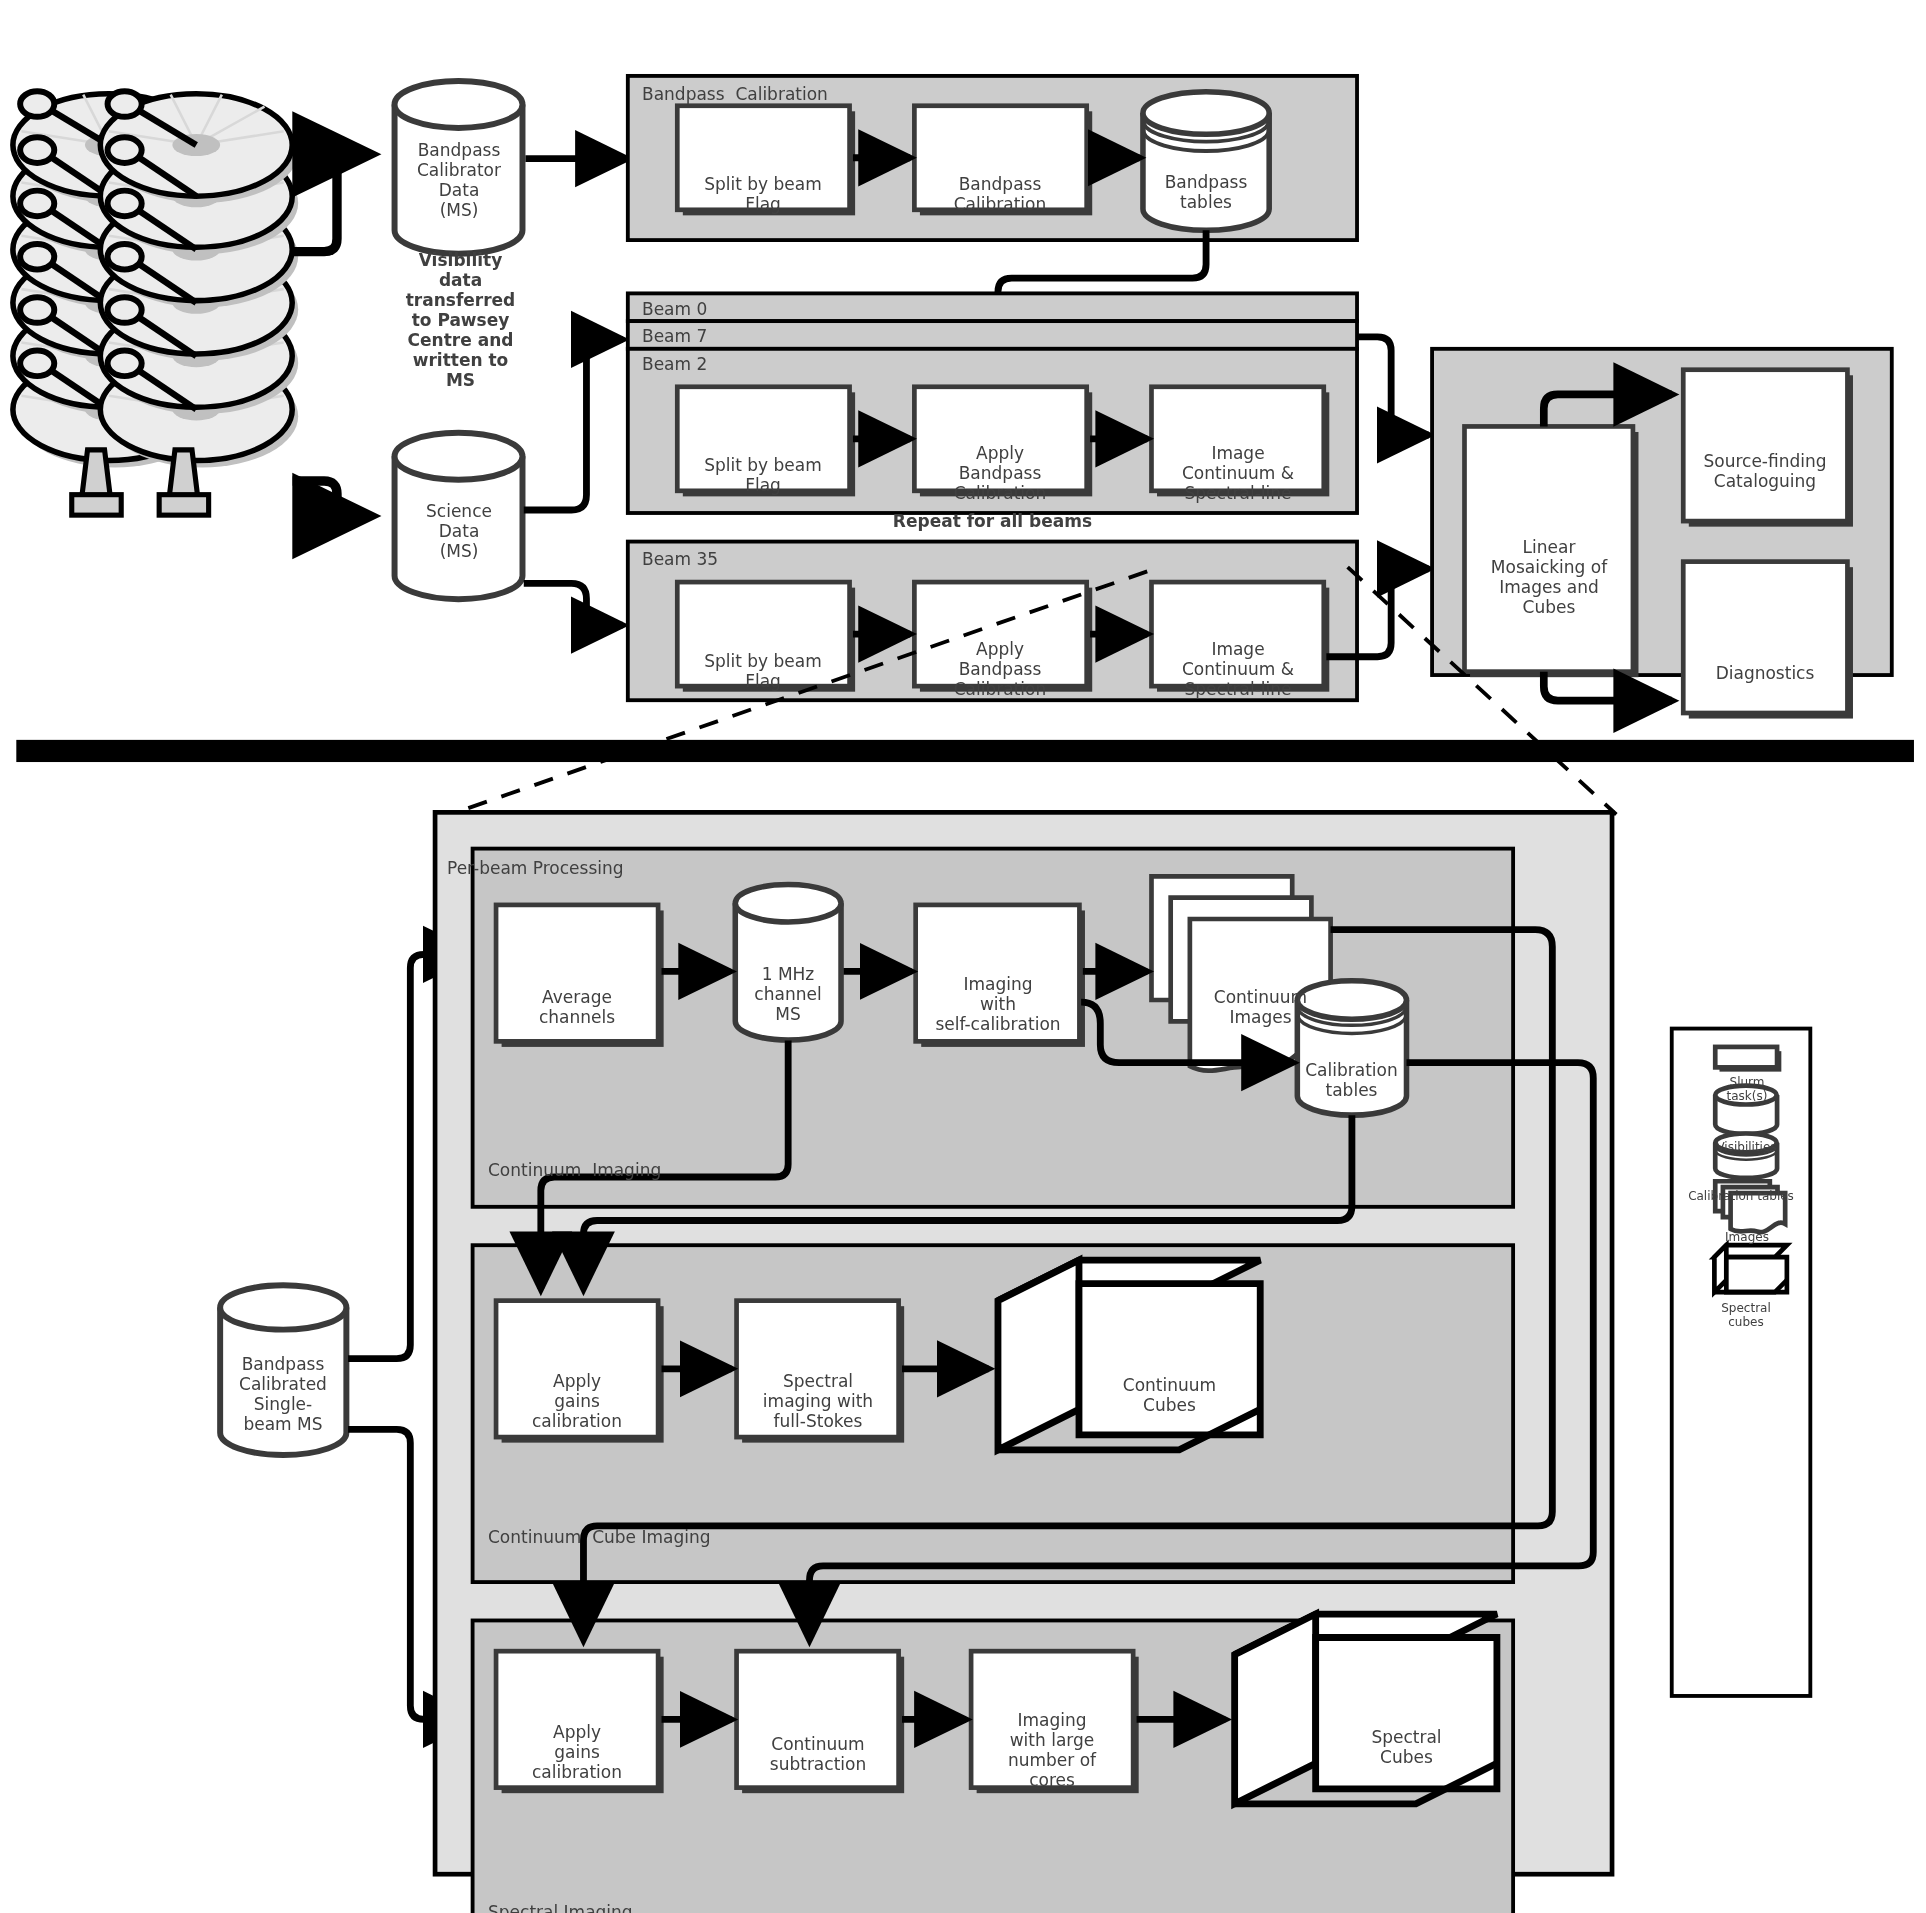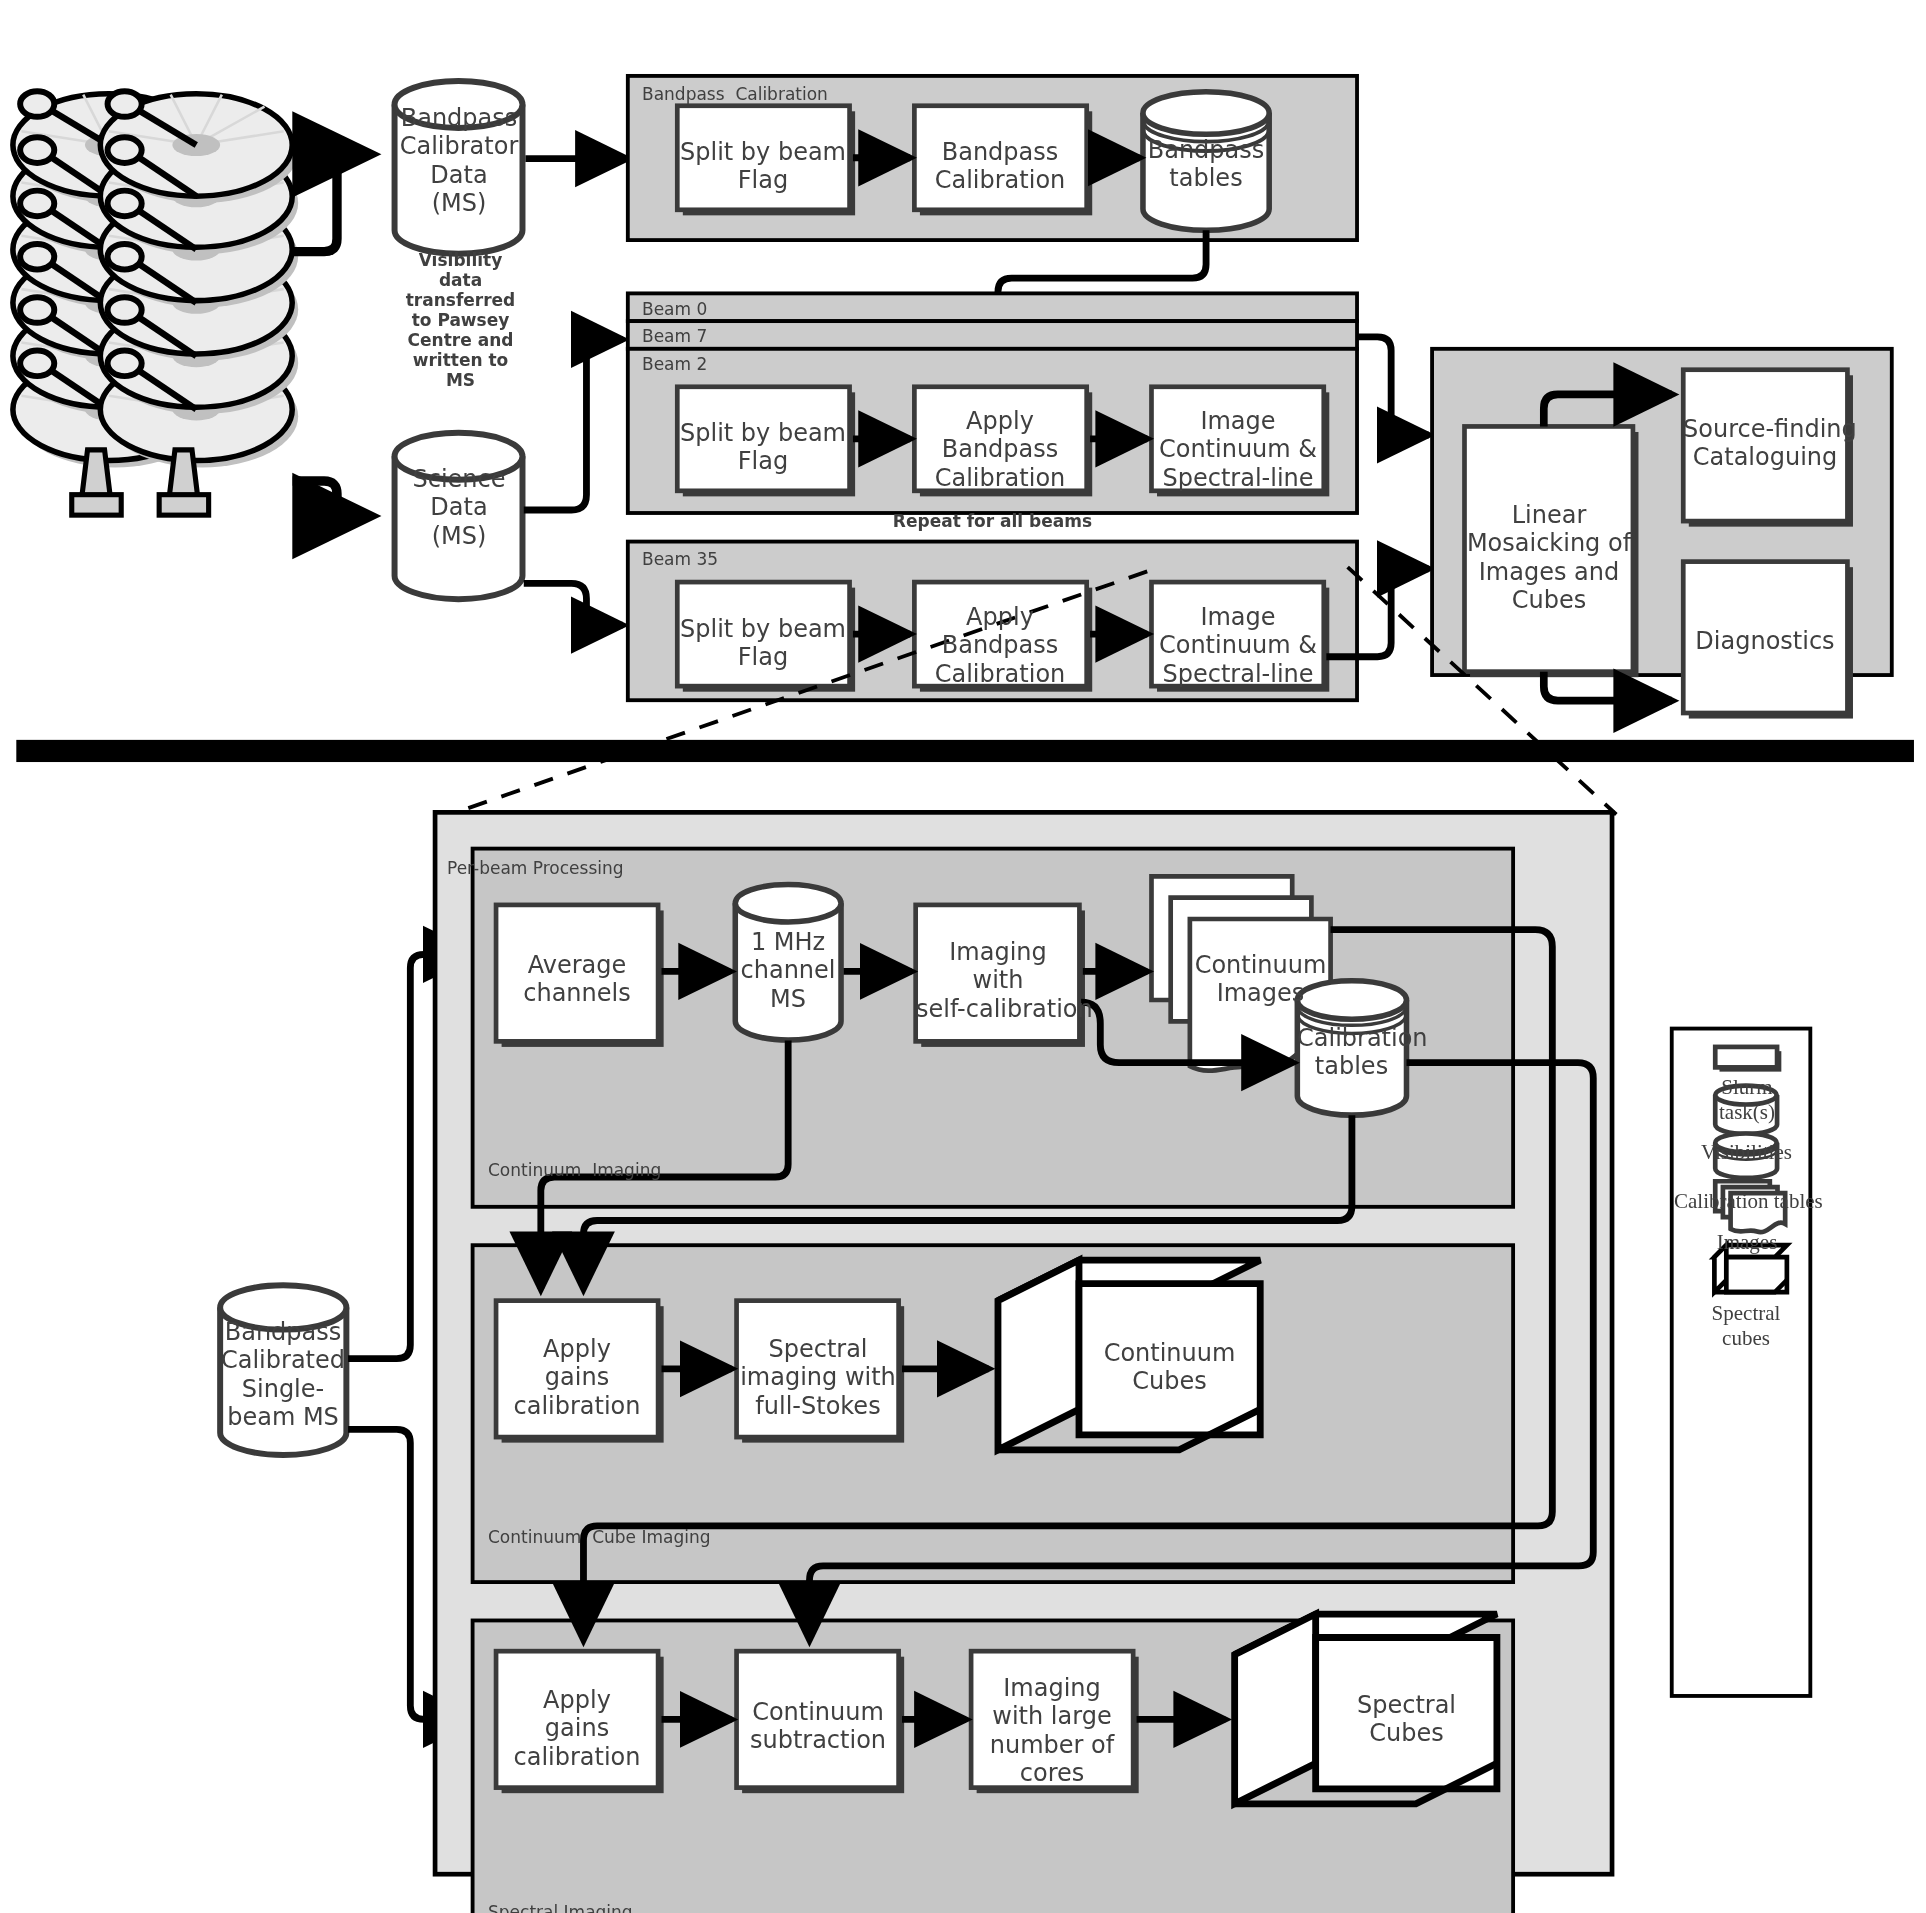--- a/index.html
+++ b/index.html
@@ -2,23 +2,23 @@
 <html style="font-size:6.8px"><head>
 <meta charset="utf-8">
 <style>
   html,body{margin:0;padding:0;background:#fff;}
   #root{position:relative;width:1926px;height:1913px;background:#fff;
         font-family:"DejaVu Sans","Liberation Sans",sans-serif;}
   svg.layer{position:absolute;left:0;top:0;width:1926px;height:1913px;overflow:visible;}
   .lbl{position:absolute;color:#404040;white-space:pre;line-height:1.18;}
   .ctr{text-align:center;}
   .panel-title{font-size:17px;}
-  .box-text{font-size:24px;}
+  .box-text{font-size:17px;margin-top:36px;}
   .note{font-size:17px;font-weight:bold;}
-  .legend-text{font-size:21px;font-family:Liberation Serif, serif;}
+  .legend-text{font-size:12px;}
 </style>
 </head>
 <body>
 
 <div id="root">
 
   <svg class="layer" viewBox="0 0 4516 4486">
     <defs>
       <marker id="ah" markerWidth="9" markerHeight="9" refX="7.6" refY="4.5" orient="auto" markerUnits="strokeWidth">
         <path d="M0,0.3 L8.6,4.5 L0,8.7 z" fill="#000"></path>

